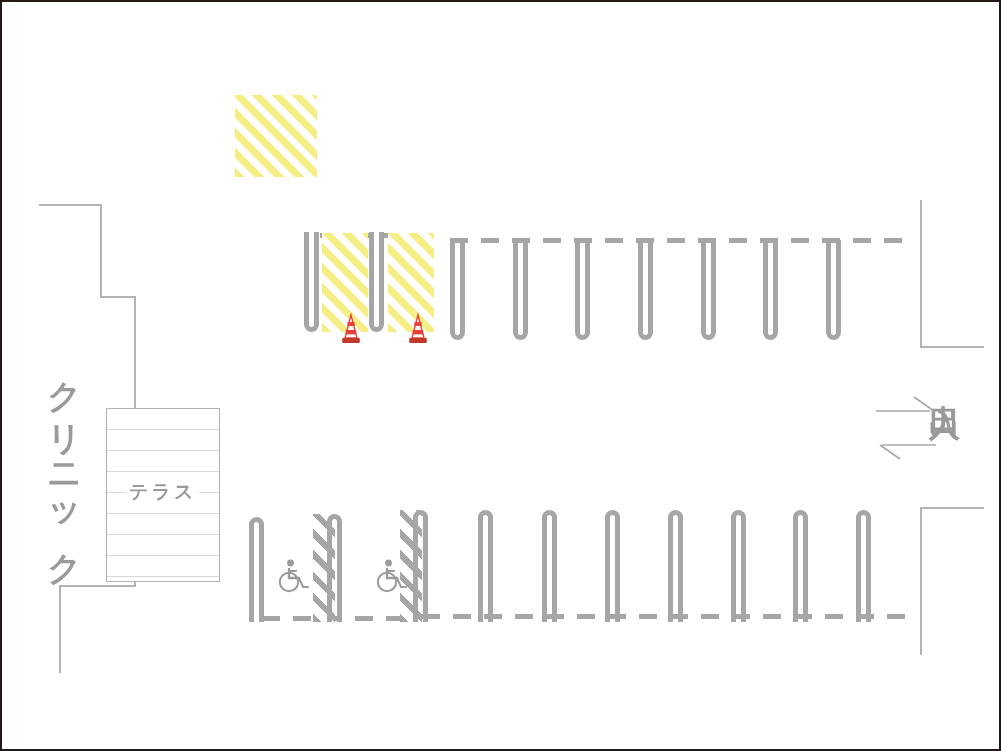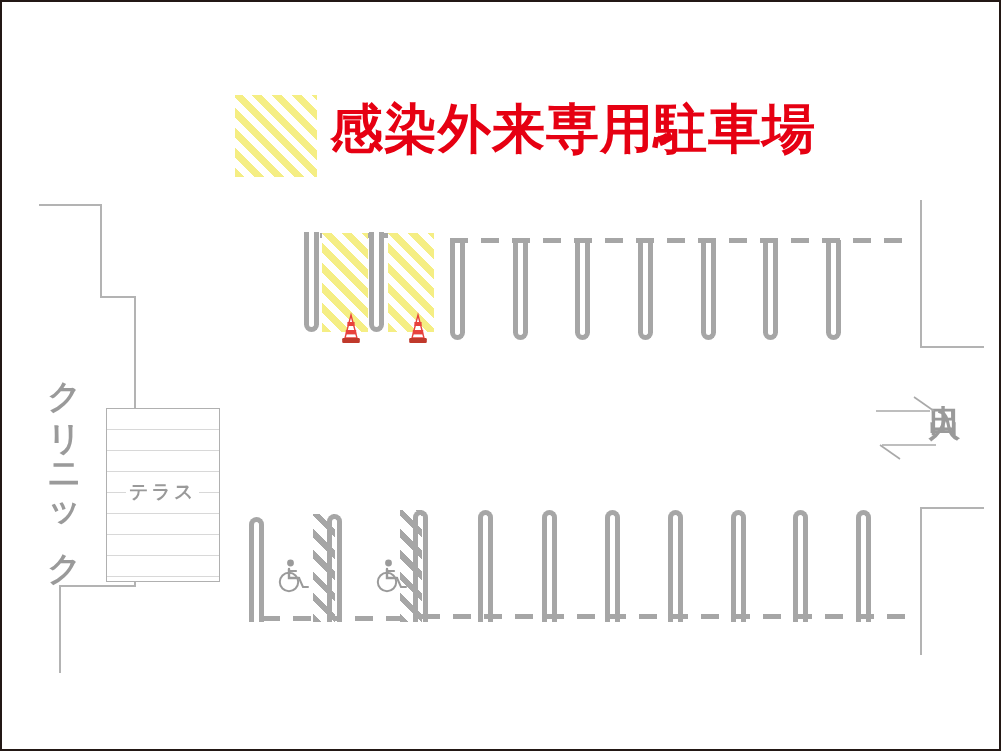--- a/index.html
+++ b/index.html
@@ -121,21 +121,20 @@
   .cone { width: 24px; height: 34px; }
   .wheelchair { width: 34px; height: 38px; }
   .arrow { width: 66px; height: 26px; }
 </style>
 </head>
 <body>
 
 <div id="page">
 
   <div class="abs" id="legend-swatch"></div>
-  <div class="abs" id="map-title">感染外来専用駐車場</div>
 
   <div class="abs wall-thin" style="left:37px; top:202px; width:63px; height:2px;"></div>
 
   <div class="abs wall-thin" style="left:98px; top:202px; width:2px; height:93px;"></div>
 
   <div class="abs wall-thin" style="left:98px; top:294px; width:36px; height:2px;"></div>
 
   <div class="abs wall-thin" style="left:132px; top:294px; width:2px; height:290px;"></div>
 
   <div class="abs wall-thin" style="left:57px; top:583px; width:77px; height:2px;"></div>

